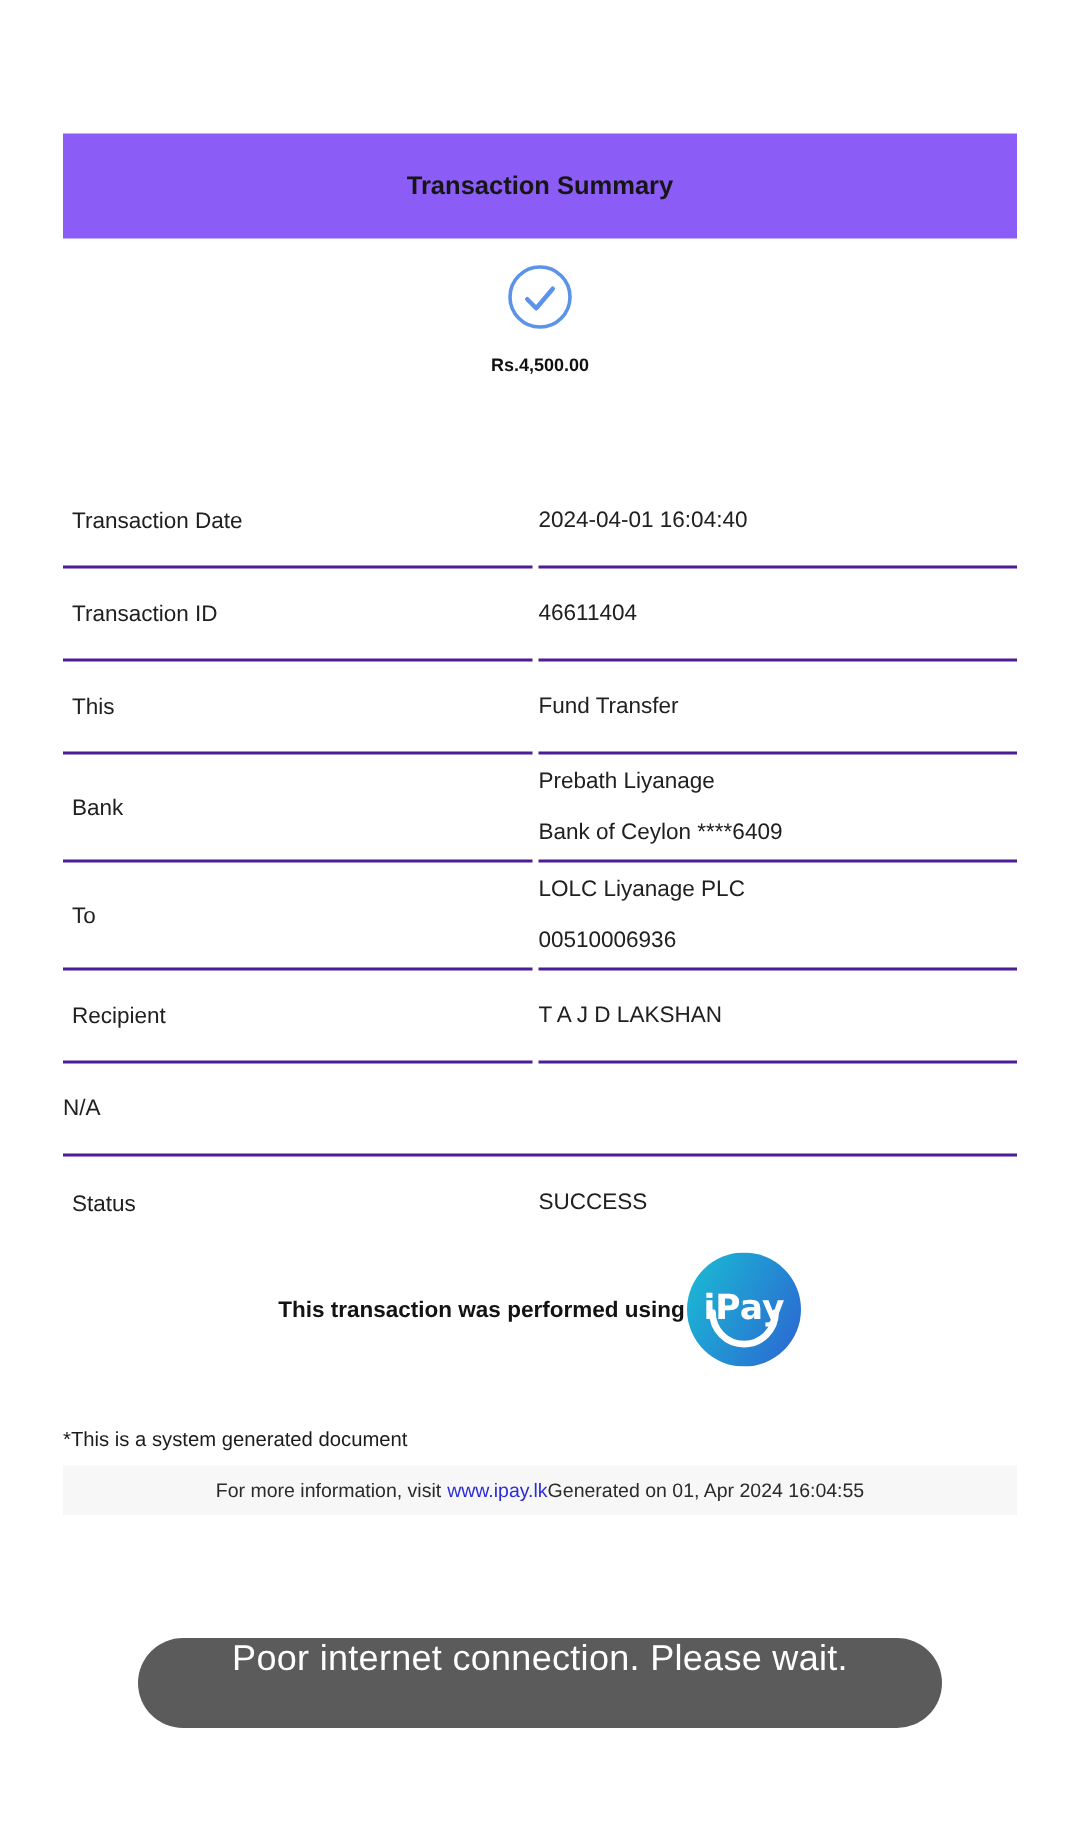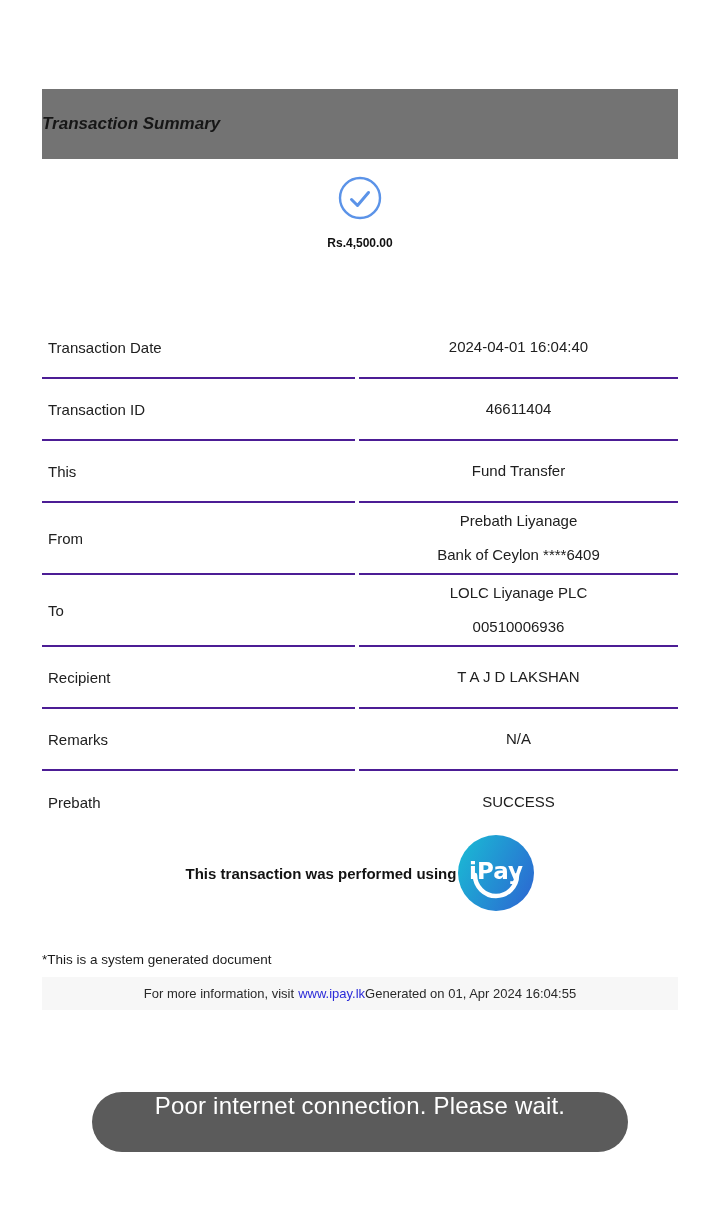--- a/index.html
+++ b/index.html
@@ -1,32 +1,32 @@
 <!DOCTYPE html>
 <html><head>
 <meta charset="utf-8">
 <style>
   * { margin:0; padding:0; box-sizing:border-box; }
   html,body { width:720px; height:1221px; background:#ffffff; overflow:hidden;
     font-family:"Liberation Sans", sans-serif; color:#1e1e1e; position:relative; }
 
   .receipt { margin:89px 42px 0 42px; }
 
-  .band { height:70px; background:#737373; display:flex; align-items:center; justify-content:flex-start;font-style:italic; }
+  .band { height:70px; background:#8b5cf6; display:flex; align-items:center; justify-content:center; }
   .band .title { font-size:17px; font-weight:bold; color:#161616; }
 
   .icon-row { margin-top:17px; display:flex; justify-content:center; }
   .amount { margin-top:14px; text-align:center; font-size:12px; font-weight:bold; color:#111; line-height:19px; }
 
   .table { margin-top:64px; }
   .trow { display:flex; column-gap:4px; }
   .trow:not(:last-child) > .cell { border-bottom:2px solid #4c1d95; }
   .cell { font-size:15px; color:#202020; }
   .cell.label { width:313px; padding-left:6px; display:flex; align-items:center; }
-  .cell.value { flex:1; display:flex; flex-direction:column; justify-content:center;text-align:center; }
+  .cell.value { flex:1; display:flex; flex-direction:column; justify-content:center; }
   .cell.value .vline { line-height:34px; }
   .trow.single .cell { height:62px; }
   .trow.double .cell { height:72px; }
 
   .badge-row { margin-top:2px; display:flex; align-items:center; justify-content:center; gap:2px; }
   .badge-row .badge-text { font-size:15px; font-weight:bold; color:#131313; }
 
   .footnote { margin-top:40px; font-size:13.5px; color:#1b1b1b; line-height:18px; }
 
   .footer-bar { margin-top:8px; height:33px; background:#f7f7f7; display:flex;
@@ -74,21 +74,21 @@
     </div>
 
     <div class="trow single">
       <div class="cell label">This</div>
       <div class="cell value">
         <div class="vline">Fund Transfer</div>
       </div>
     </div>
 
     <div class="trow double">
-      <div class="cell label">From</div>
+      <div class="cell label">Bank</div>
       <div class="cell value">
         <div class="vline">Prebath Liyanage</div>
         <div class="vline">Bank of Ceylon ****6409</div>
       </div>
     </div>
 
     <div class="trow double">
       <div class="cell label">To</div>
       <div class="cell value">
         <div class="vline">LOLC Liyanage PLC</div>
@@ -97,28 +97,27 @@
     </div>
 
     <div class="trow single">
       <div class="cell label">Recipient</div>
       <div class="cell value">
         <div class="vline">T A J D LAKSHAN</div>
       </div>
     </div>
 
     <div class="trow single">
-      <div class="cell label">Remarks</div>
       <div class="cell value">
         <div class="vline">N/A</div>
       </div>
     </div>
 
     <div class="trow single">
-      <div class="cell label">Prebath</div>
+      <div class="cell label">Status</div>
       <div class="cell value">
         <div class="vline">SUCCESS</div>
       </div>
     </div>
 
   </div>
 
   <div class="badge-row">
     <div class="badge-text">This transaction was performed using</div>
     <svg width="76" height="76" viewBox="0 0 76 76">

